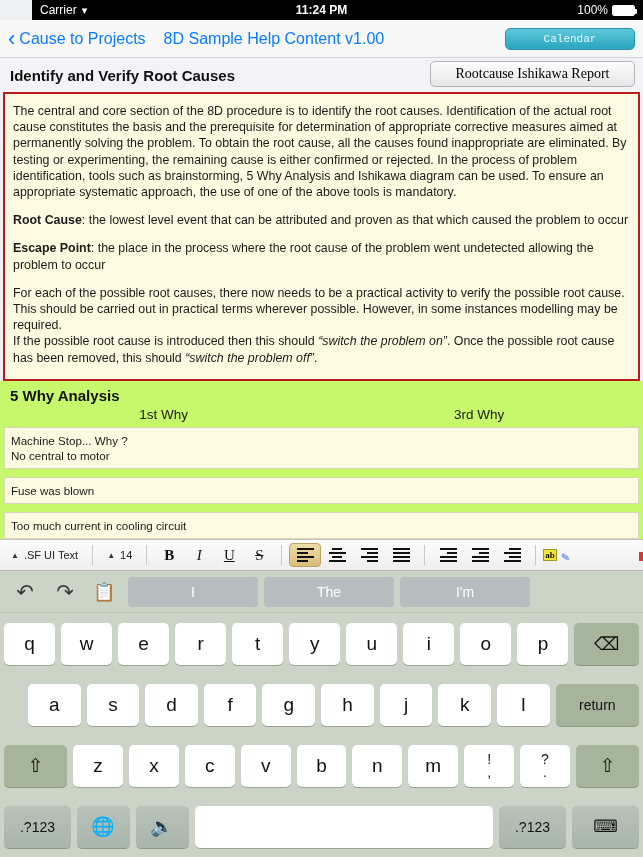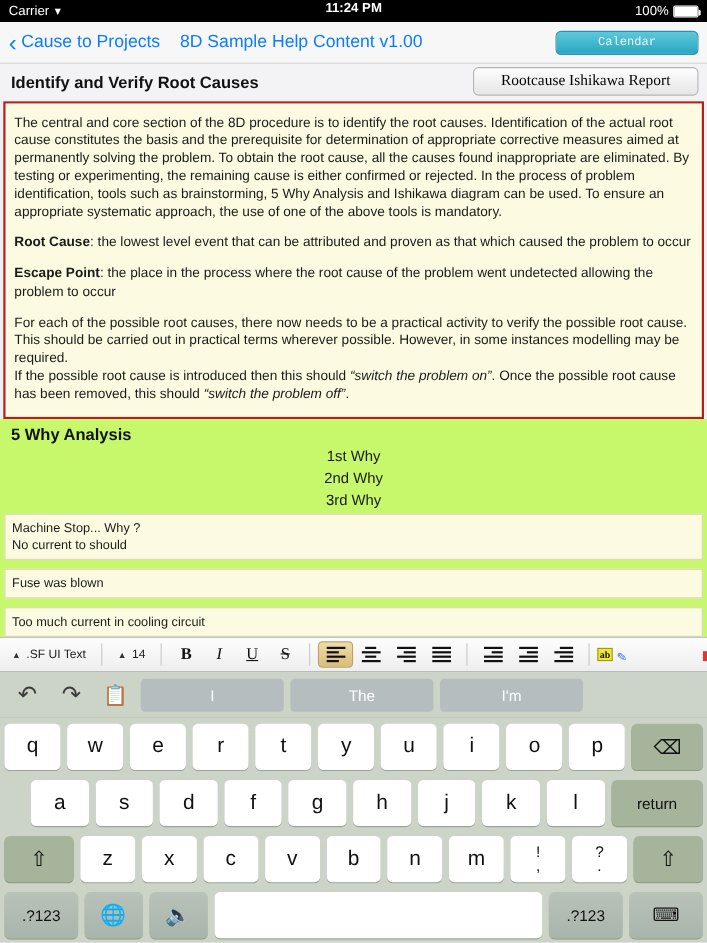--- a/index.html
+++ b/index.html
@@ -7,22 +7,22 @@
     width: 643px; height: 857px;
     font-family: "Liberation Sans", sans-serif;
     background: #eef0f2;
     overflow: hidden;
   }
   .screen { width: 643px; height: 857px; position: relative; display: flex; flex-direction: column; }
 
   
   .statusbar {
     height: 20px; background: #000; color: #fff;
-    display: flex; padding: 0 8px;
-    font-size: 12px; flex: 0 0 20px;
+    display: flex; align-items: center; padding: 0 8px;
+    font-size: 12px; flex: 0 0 20px; margin-left: 32px;
   }
   .sb-left { display: flex; align-items: center; gap: 5px; }
   .sb-center { position: absolute; left: 0; right: 0; text-align: center; font-size: 12px; font-weight: bold; }
   .sb-right { margin-left: auto; display: flex; align-items: center; gap: 4px; z-index: 2; }
   .wifi { font-size: 11px; }
   .batt { width: 23px; height: 11px; border: 1px solid #fff; border-radius: 2px; position: relative; }
   .batt:after { content:""; position:absolute; right:-3px; top:3px; width:2px; height:5px; background:#fff; border-radius:0 1px 1px 0; }
   .batt i { display:block; height:100%; background:#fff; border-radius:1px; }
 
   
@@ -71,21 +71,21 @@
     font-size: 12.4px; line-height: 16.2px; color: #1a1a1a; overflow: hidden;
   }
   .textpane p { margin-bottom: 12px; }
   .textpane p.tight { margin-bottom: 0; }
   .textpane b { font-weight: bold; }
   .textpane i { font-style: italic; }
 
   
   .whysec { background: #c7f76a; flex: 0 0 156px; position: relative; }
   .whytitle { font-size: 15px; font-weight: bold; color: #111; padding: 6px 0 3px 10px; }
-  .whyheads { display: flex; padding: 0 6px; flex-direction: column; }
+  .whyheads { display: flex; padding: 0 6px; }
   .whyheads div { flex: 1; text-align: center; font-size: 13.5px; color: #1a1a1a; padding-bottom: 5px; }
   .whycards { display: flex; padding: 0 4px; gap: 8px; flex-direction: column; }
   .whycard {
     flex: 1; height: 100px; background: #fcfbe1; border: 1px solid #d8d6b4;
     padding: 5px 6px; font-size: 11.6px; line-height: 15px; color: #1a1a1a;
     overflow: hidden; cursor: text;
   }
   .whycard span { display: block; }
 
   
@@ -201,27 +201,26 @@
     <p><b>Root Cause</b><span>: the lowest level event that can be attributed and proven as that which caused the problem to occur</span></p>
     <p><b>Escape Point</b><span>: the place in the process where the root cause of the problem went undetected allowing the problem to occur</span></p>
     <p class="tight">For each of the possible root causes, there now needs to be a practical activity to verify the possible root cause. This should be carried out in practical terms wherever possible. However, in some instances modelling may be required.</p>
     <p class="tight"><span>If the possible root cause is introduced then this should </span><i>“switch the problem on”</i><span>. Once the possible root cause has been removed, this should </span><i>“switch the problem off”</i><span>.</span></p>
   </div>
 
   <div class="whysec">
     <div class="whytitle">5 Why Analysis</div>
     <div class="whyheads">
       <div>1st Why</div>
-      <div>2nd Why</div>
       <div>3rd Why</div>
     </div>
     <div class="whycards">
       <div class="whycard">
         <span>Machine Stop... Why ?</span>
-        <span>No current to should</span>
+        <span>No central to motor</span>
       </div>
       <div class="whycard">
         <span>Fuse was blown</span>
       </div>
       <div class="whycard">
         <span>Too much current in cooling circuit</span>
       </div>
     </div>
   </div>
 

